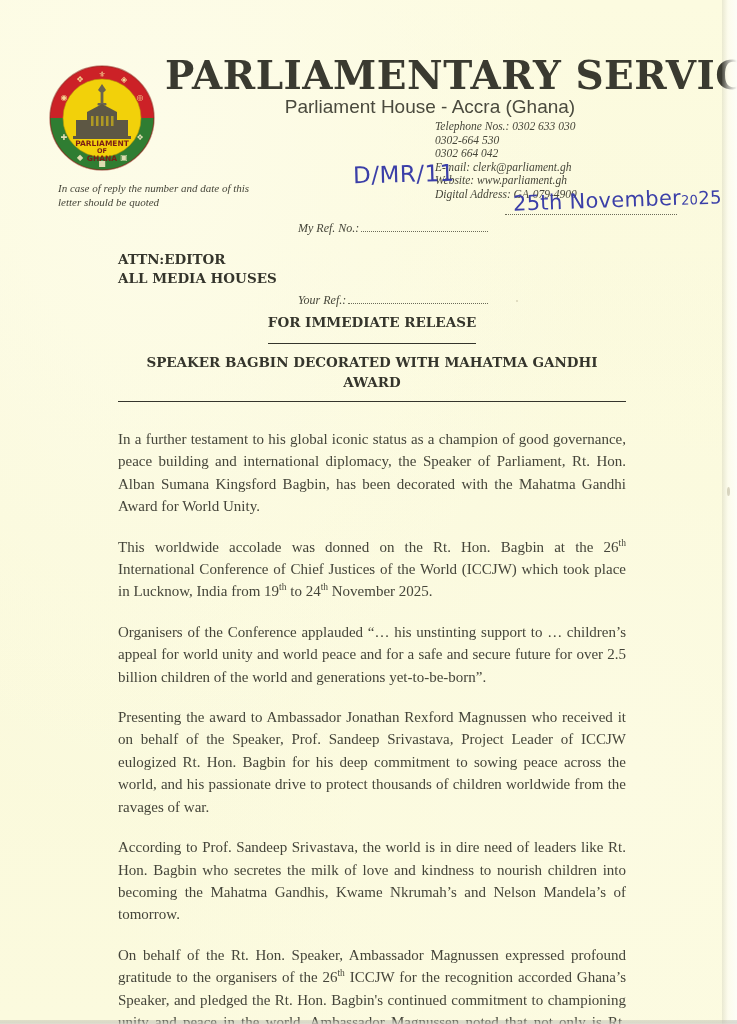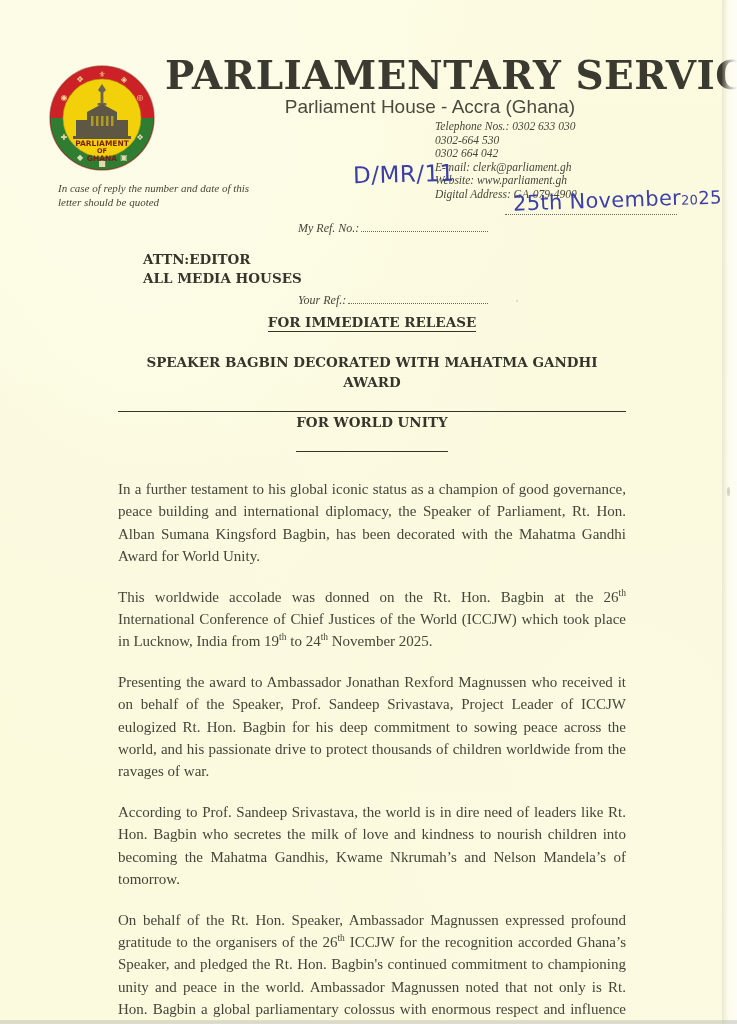--- a/index.html
+++ b/index.html
@@ -184,50 +184,49 @@
     top: 250px;
     width: 508px;
     color: #44443a;
   }
   .attn {
     font-family: "DejaVu Serif", serif;
     font-weight: 700;
     font-size: 13.5px;
     line-height: 19px;
     color: #35352c;
-    margin-left: 25px;
   }
   .attn .ln { display: block; }
 
   .release {
     margin-top: 26px;
     text-align: center;
     font-family: "DejaVu Serif", serif;
     font-weight: 700;
     font-size: 13.5px;
     color: #35352c;
   }
   .release span {
     border-bottom: 1.6px solid #35352c;
-    padding-bottom: 1px;
+    padding-bottom: 13px;
   }
 
   .headline {
     margin-top: 22px;
     text-align: center;
     font-family: "DejaVu Serif", serif;
     font-weight: 700;
     font-size: 13.5px;
     line-height: 20px;
     color: #35352c;
   }
   .headline .hl {
     display: inline-block;
     border-bottom: 1.6px solid #35352c;
-    padding-bottom: 19px;
+    padding-bottom: 9px;
     text-align: center;
   }
 
   .paras { margin-top: 26px; }
   .para {
     text-align: justify;
     font-family: "Liberation Serif", serif;
     font-size: 15px;
     line-height: 22.4px;
     color: #45453a;
@@ -346,26 +345,26 @@
       <span class="ln">ATTN:EDITOR</span>
       <span class="ln">ALL MEDIA HOUSES</span>
     </div>
 
     <div class="release">
       <span>FOR IMMEDIATE RELEASE</span>
     </div>
 
     <div class="headline">
       <span class="hl">SPEAKER BAGBIN DECORATED WITH MAHATMA GANDHI AWARD</span><br>
-      <span class="hl">FOR WORLD UNITY</span>
     </div>
 
     <div class="paras">
       <p class="para">In a further testament to his global iconic status as a champion of good governance, peace building and international diplomacy, the Speaker of Parliament, Rt. Hon. Alban Sumana Kingsford Bagbin, has been decorated with the Mahatma Gandhi Award for World Unity.</p>
       <p class="para">This worldwide accolade was donned on the Rt. Hon. Bagbin at the 26<sup>th</sup> International Conference of Chief Justices of the World (ICCJW) which took place in Lucknow, India from 19<sup>th</sup> to 24<sup>th</sup> November 2025.</p>
+      <p class="para">Organisers of the Conference applauded “… his unstinting support to … children’s appeal for world unity and world peace and for a safe and secure future for over 2.5 billion children of the world and generations yet-to-be-born”.</p>
       <p class="para">Presenting the award to Ambassador Jonathan Rexford Magnussen who received it on behalf of the Speaker, Prof. Sandeep Srivastava, Project Leader of ICCJW eulogized Rt. Hon. Bagbin for his deep commitment to sowing peace across the world, and his passionate drive to protect thousands of children worldwide from the ravages of war.</p>
       <p class="para">According to Prof. Sandeep Srivastava, the world is in dire need of leaders like Rt. Hon. Bagbin who secretes the milk of love and kindness to nourish children into becoming the Mahatma Gandhis, Kwame Nkrumah’s and Nelson Mandela’s of tomorrow.</p>
       <p class="para">On behalf of the Rt. Hon. Speaker, Ambassador Magnussen expressed profound gratitude to the organisers of the 26<sup>th</sup> ICCJW for the recognition accorded Ghana’s Speaker, and pledged the Rt. Hon. Bagbin's continued commitment to championing unity and peace in the world. Ambassador Magnussen noted that not only is Rt. Hon. Bagbin a global parliamentary colossus with enormous respect and influence on international parliamentary affairs, he is an acclaimed peace broker who is currently a member of the Inter-Parliamentary Union’s Task Force charged with resolving the Russia-Ukraine war.</p>
 
     </div>
   </div>
 
   <div class="scan-edge-right"></div>
   <div class="scan-edge-bottom"></div>
   <div class="speck" style="left:727px;top:487px;width:3px;height:9px;"></div>

